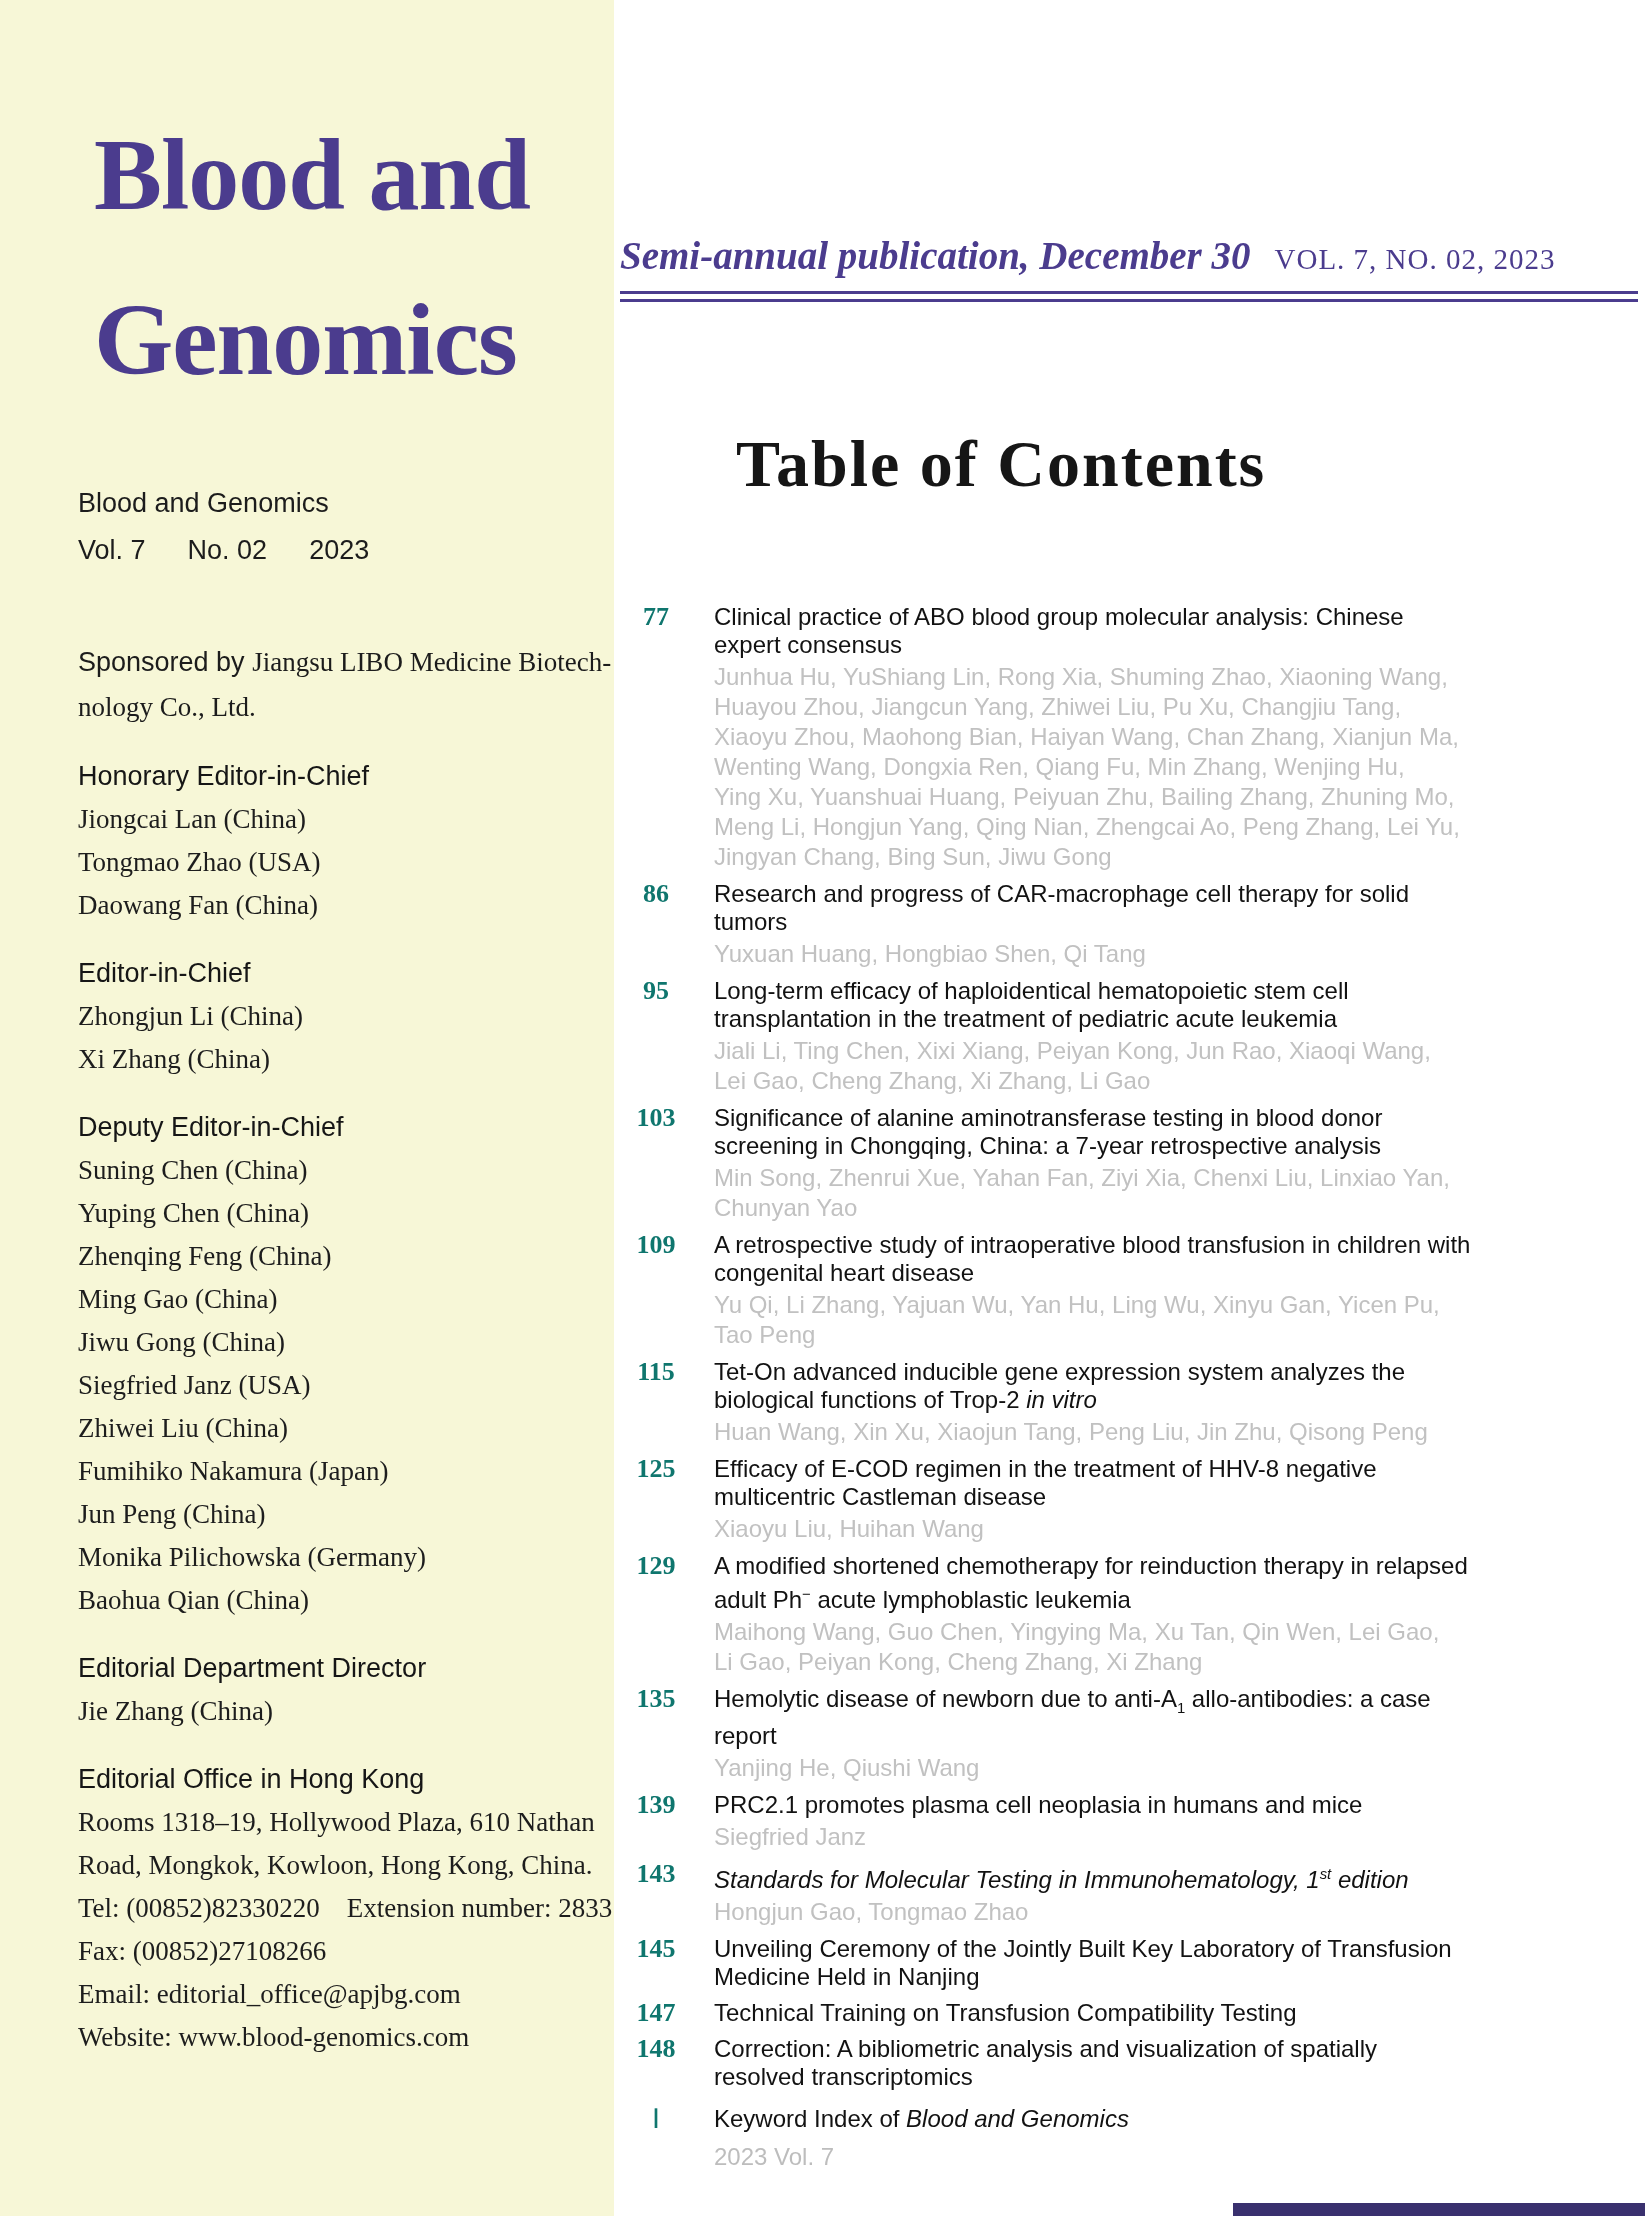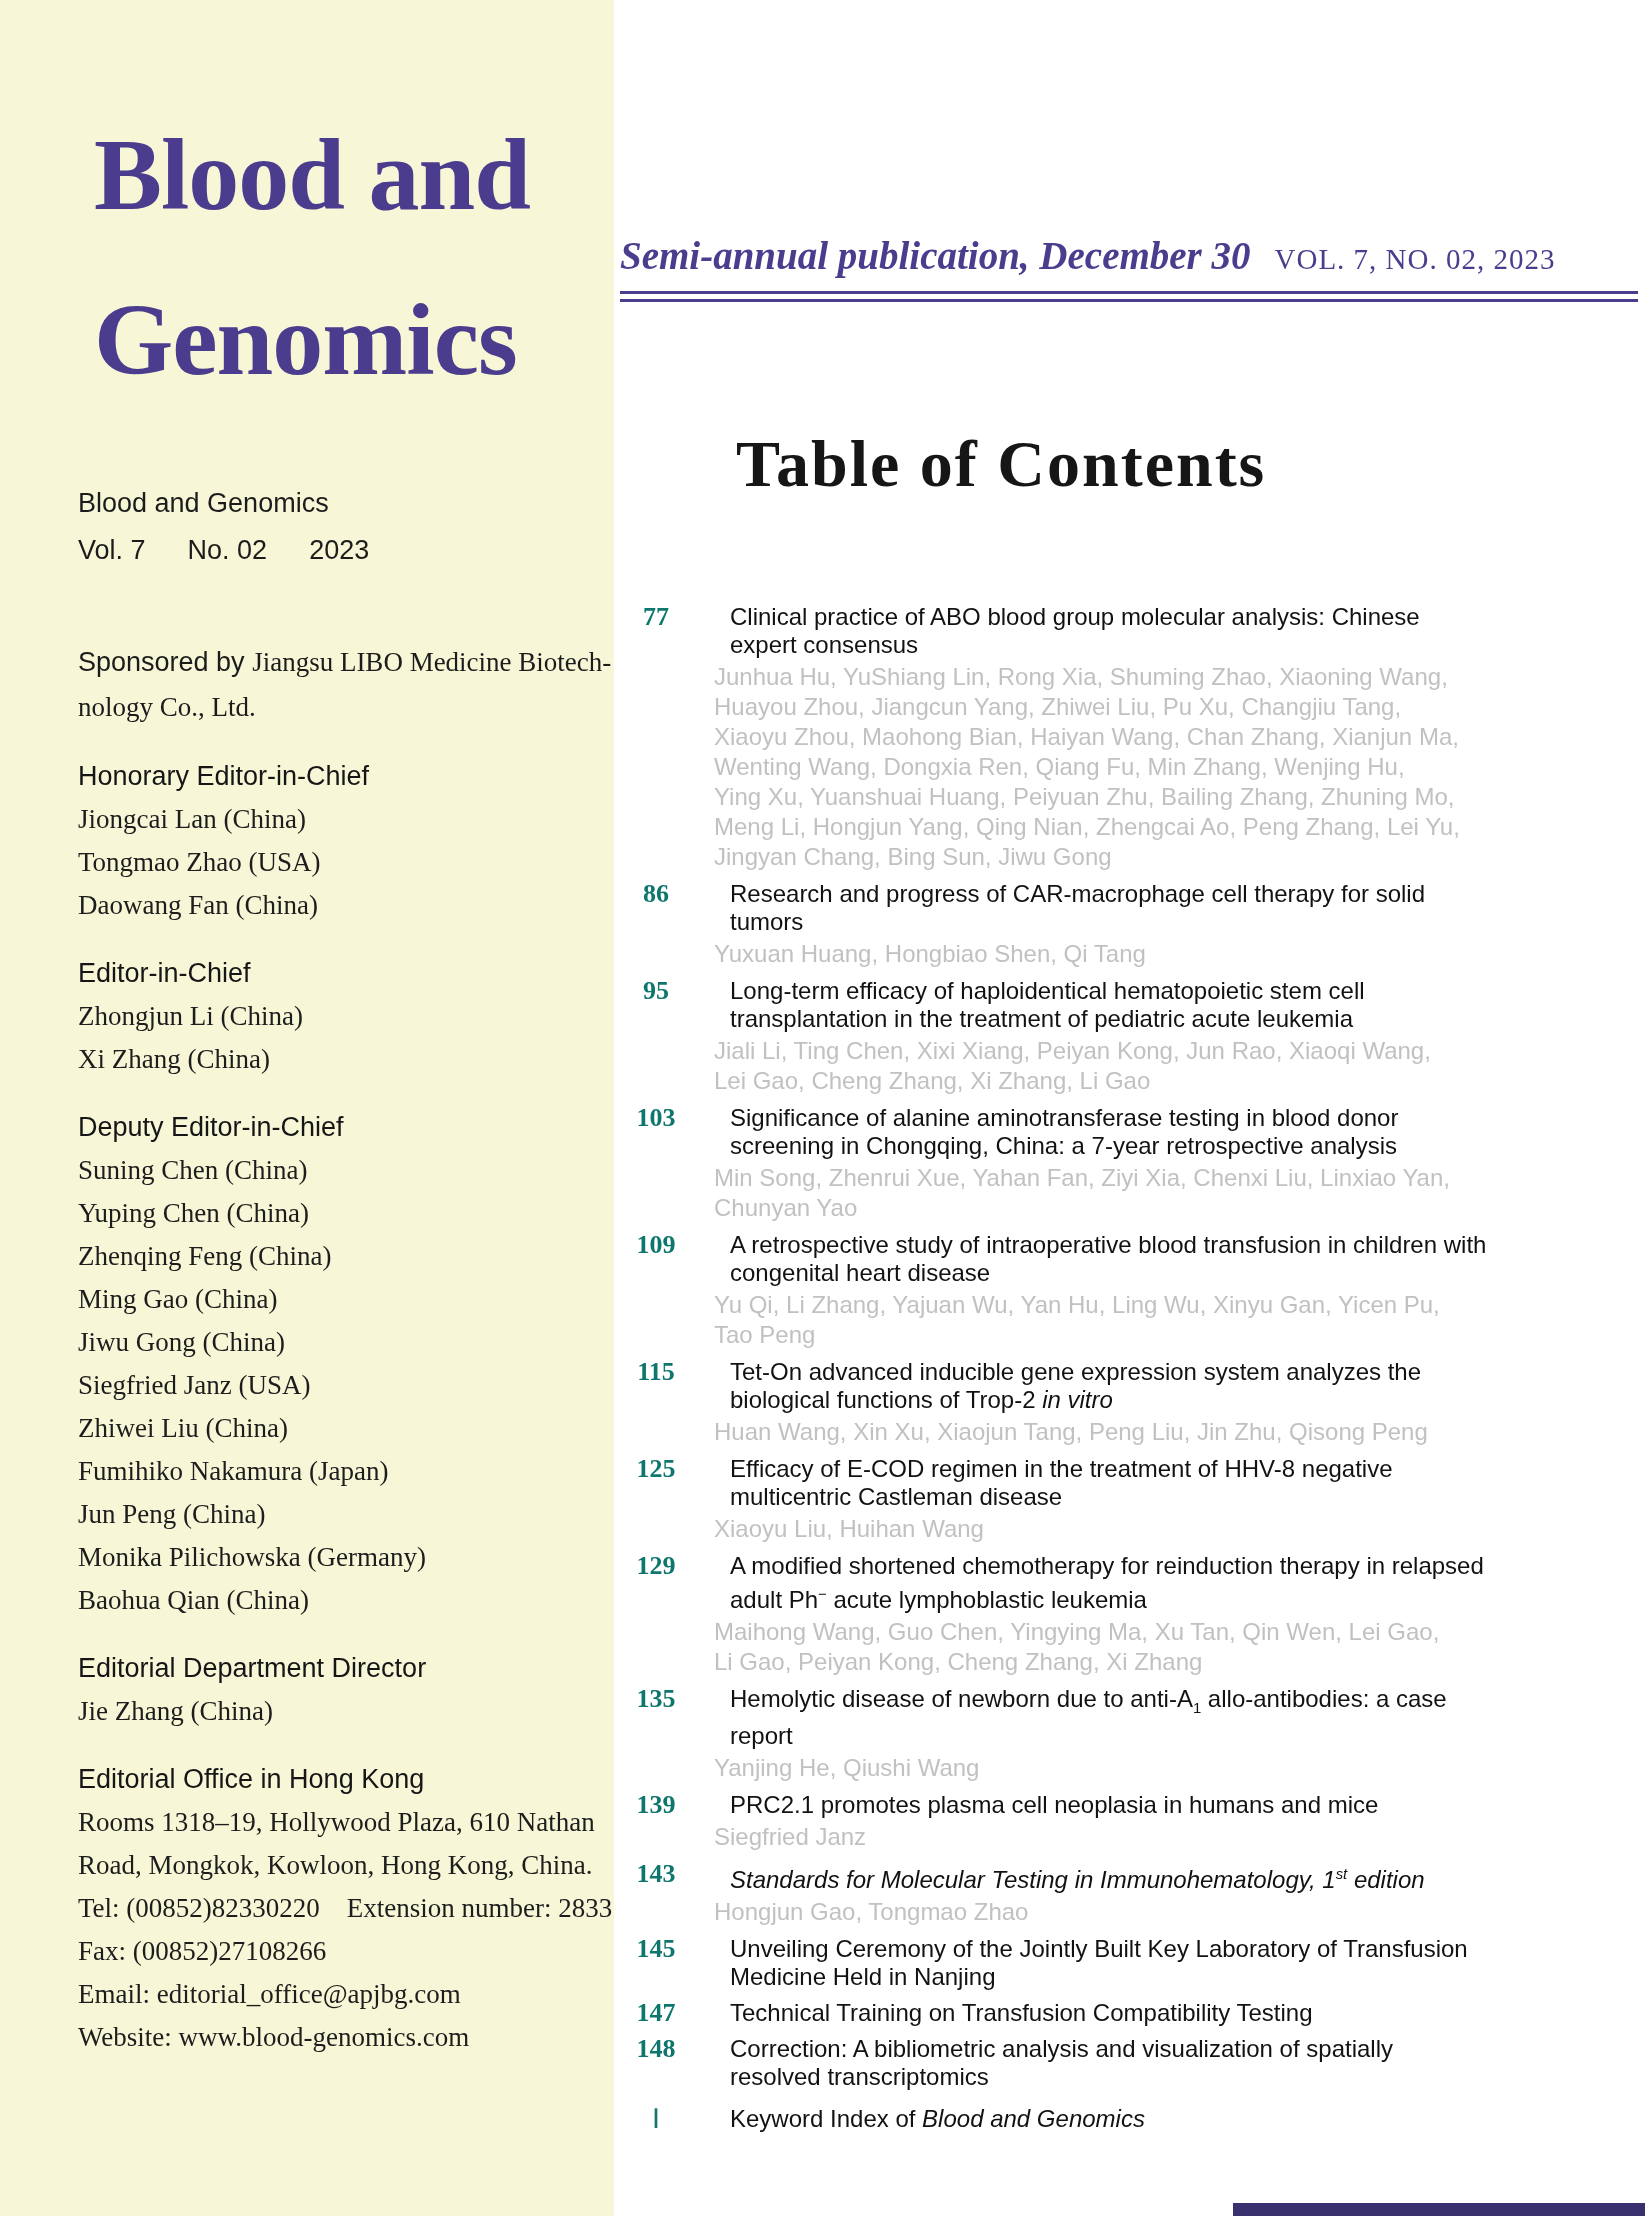--- a/index.html
+++ b/index.html
@@ -54,21 +54,21 @@
   .toc-entries{margin-top:103px;}
   .toc-entry{display:flex;margin-bottom:8px;}
   .toc-entry.keyword-row{margin-top:14px;}
   .toc-num{
     flex:0 0 84px;width:84px;text-align:center;
     font-family:"Liberation Serif",serif;font-weight:bold;font-size:26px;
     line-height:28px;color:#0f766e;
   }
   .toc-num.roman{font-weight:normal;font-size:27px;}
   .toc-body{margin-left:16px;width:832px;}
-  .toc-title-line{font-size:24px;line-height:28px;color:#121212;white-space:nowrap;margin-left:16px;}
+  .toc-title-line{font-size:24px;line-height:28px;color:#121212;white-space:nowrap;}
   .toc-authors{margin-top:3px;}
   .toc-author-line{font-size:24px;line-height:30px;color:var(--author);white-space:nowrap;}
   .seg-i{font-style:italic;}
   .seg-sup{vertical-align:super;font-size:0.62em;}
   .seg-sub{vertical-align:sub;font-size:0.62em;}
   .seg-isup{vertical-align:super;font-size:0.62em;font-style:italic;}
   .toc-footer{
     margin:10px 0 0 100px;font-size:24px;color:#bdbdbd;
   }
   .footer-bar{
@@ -286,17 +286,18 @@
             <div class="toc-title-line"><span>resolved transcriptomics</span></div>
           </div>
         </div>
         <div class="toc-entry keyword-row">
           <div class="toc-num roman">Ⅰ</div>
           <div class="toc-body">
             <div class="toc-title-line"><span>Keyword Index of </span><span class="seg-i">Blood and Genomics</span></div>
           </div>
         </div>
       </div>
+    <div class="toc-footer">2023 Vol. 7</div>
   </div>
 
   <div class="footer-bar"></div>
 </div>
 
 
 </body></html>

